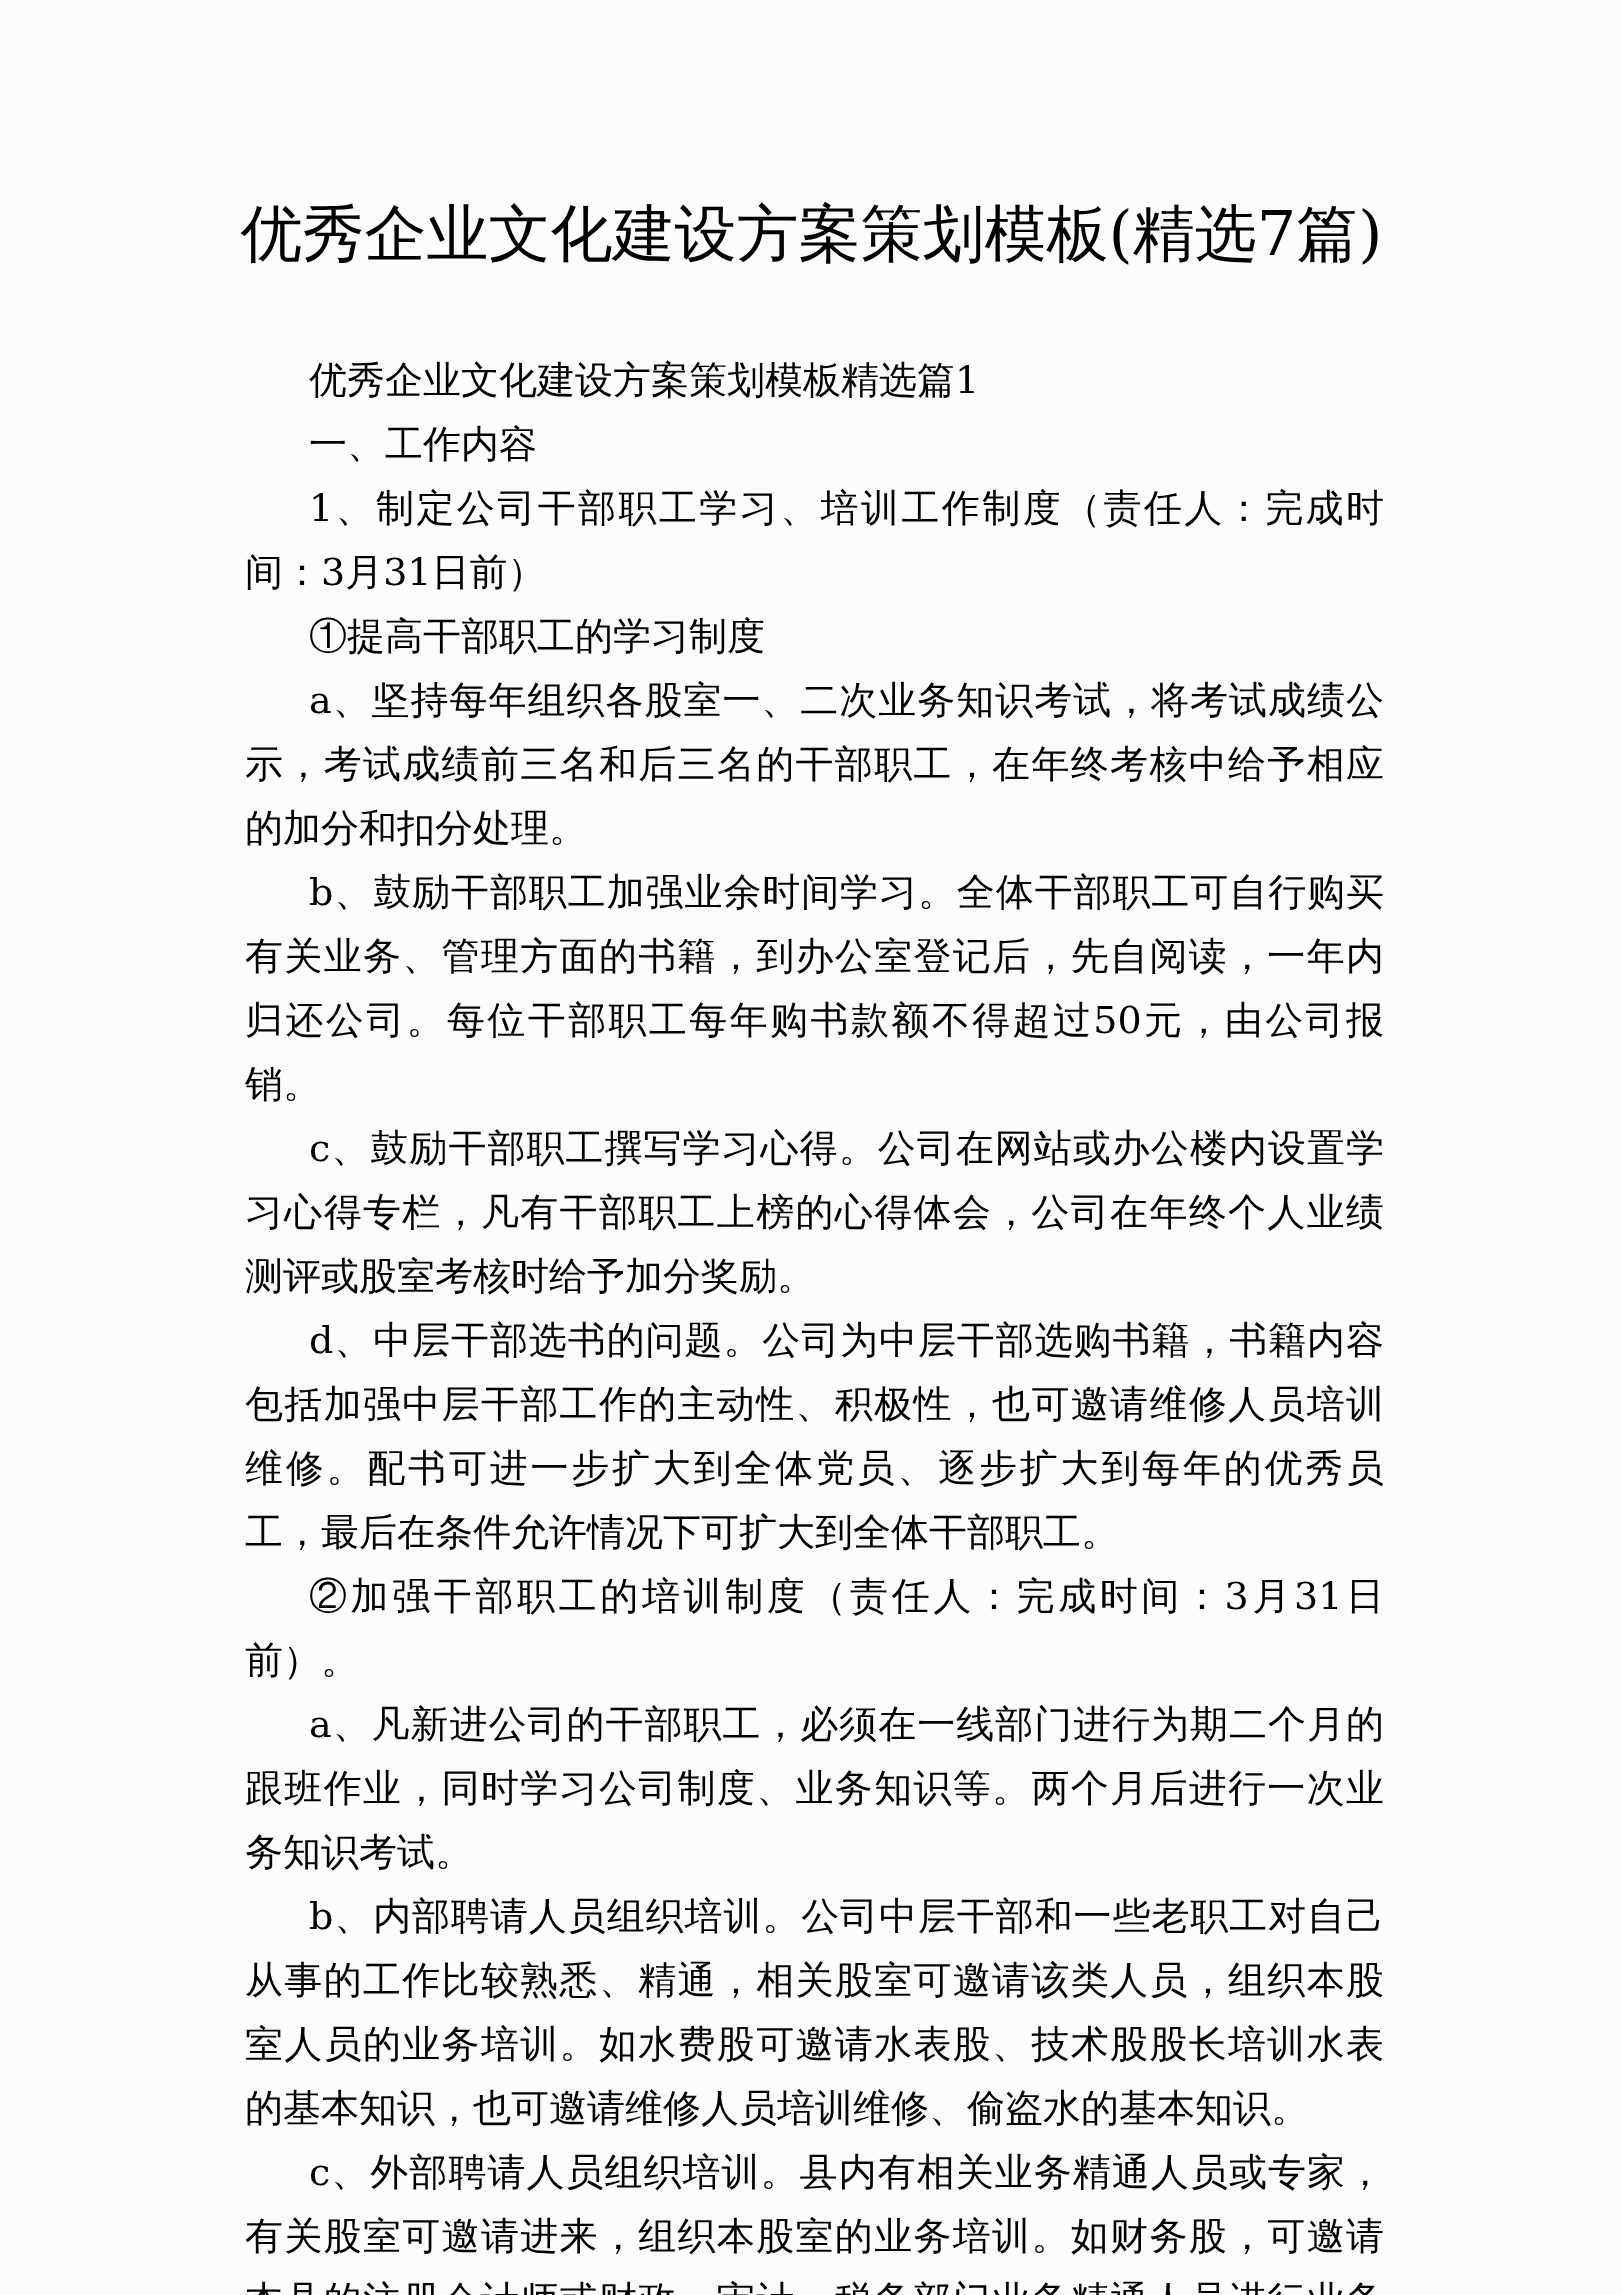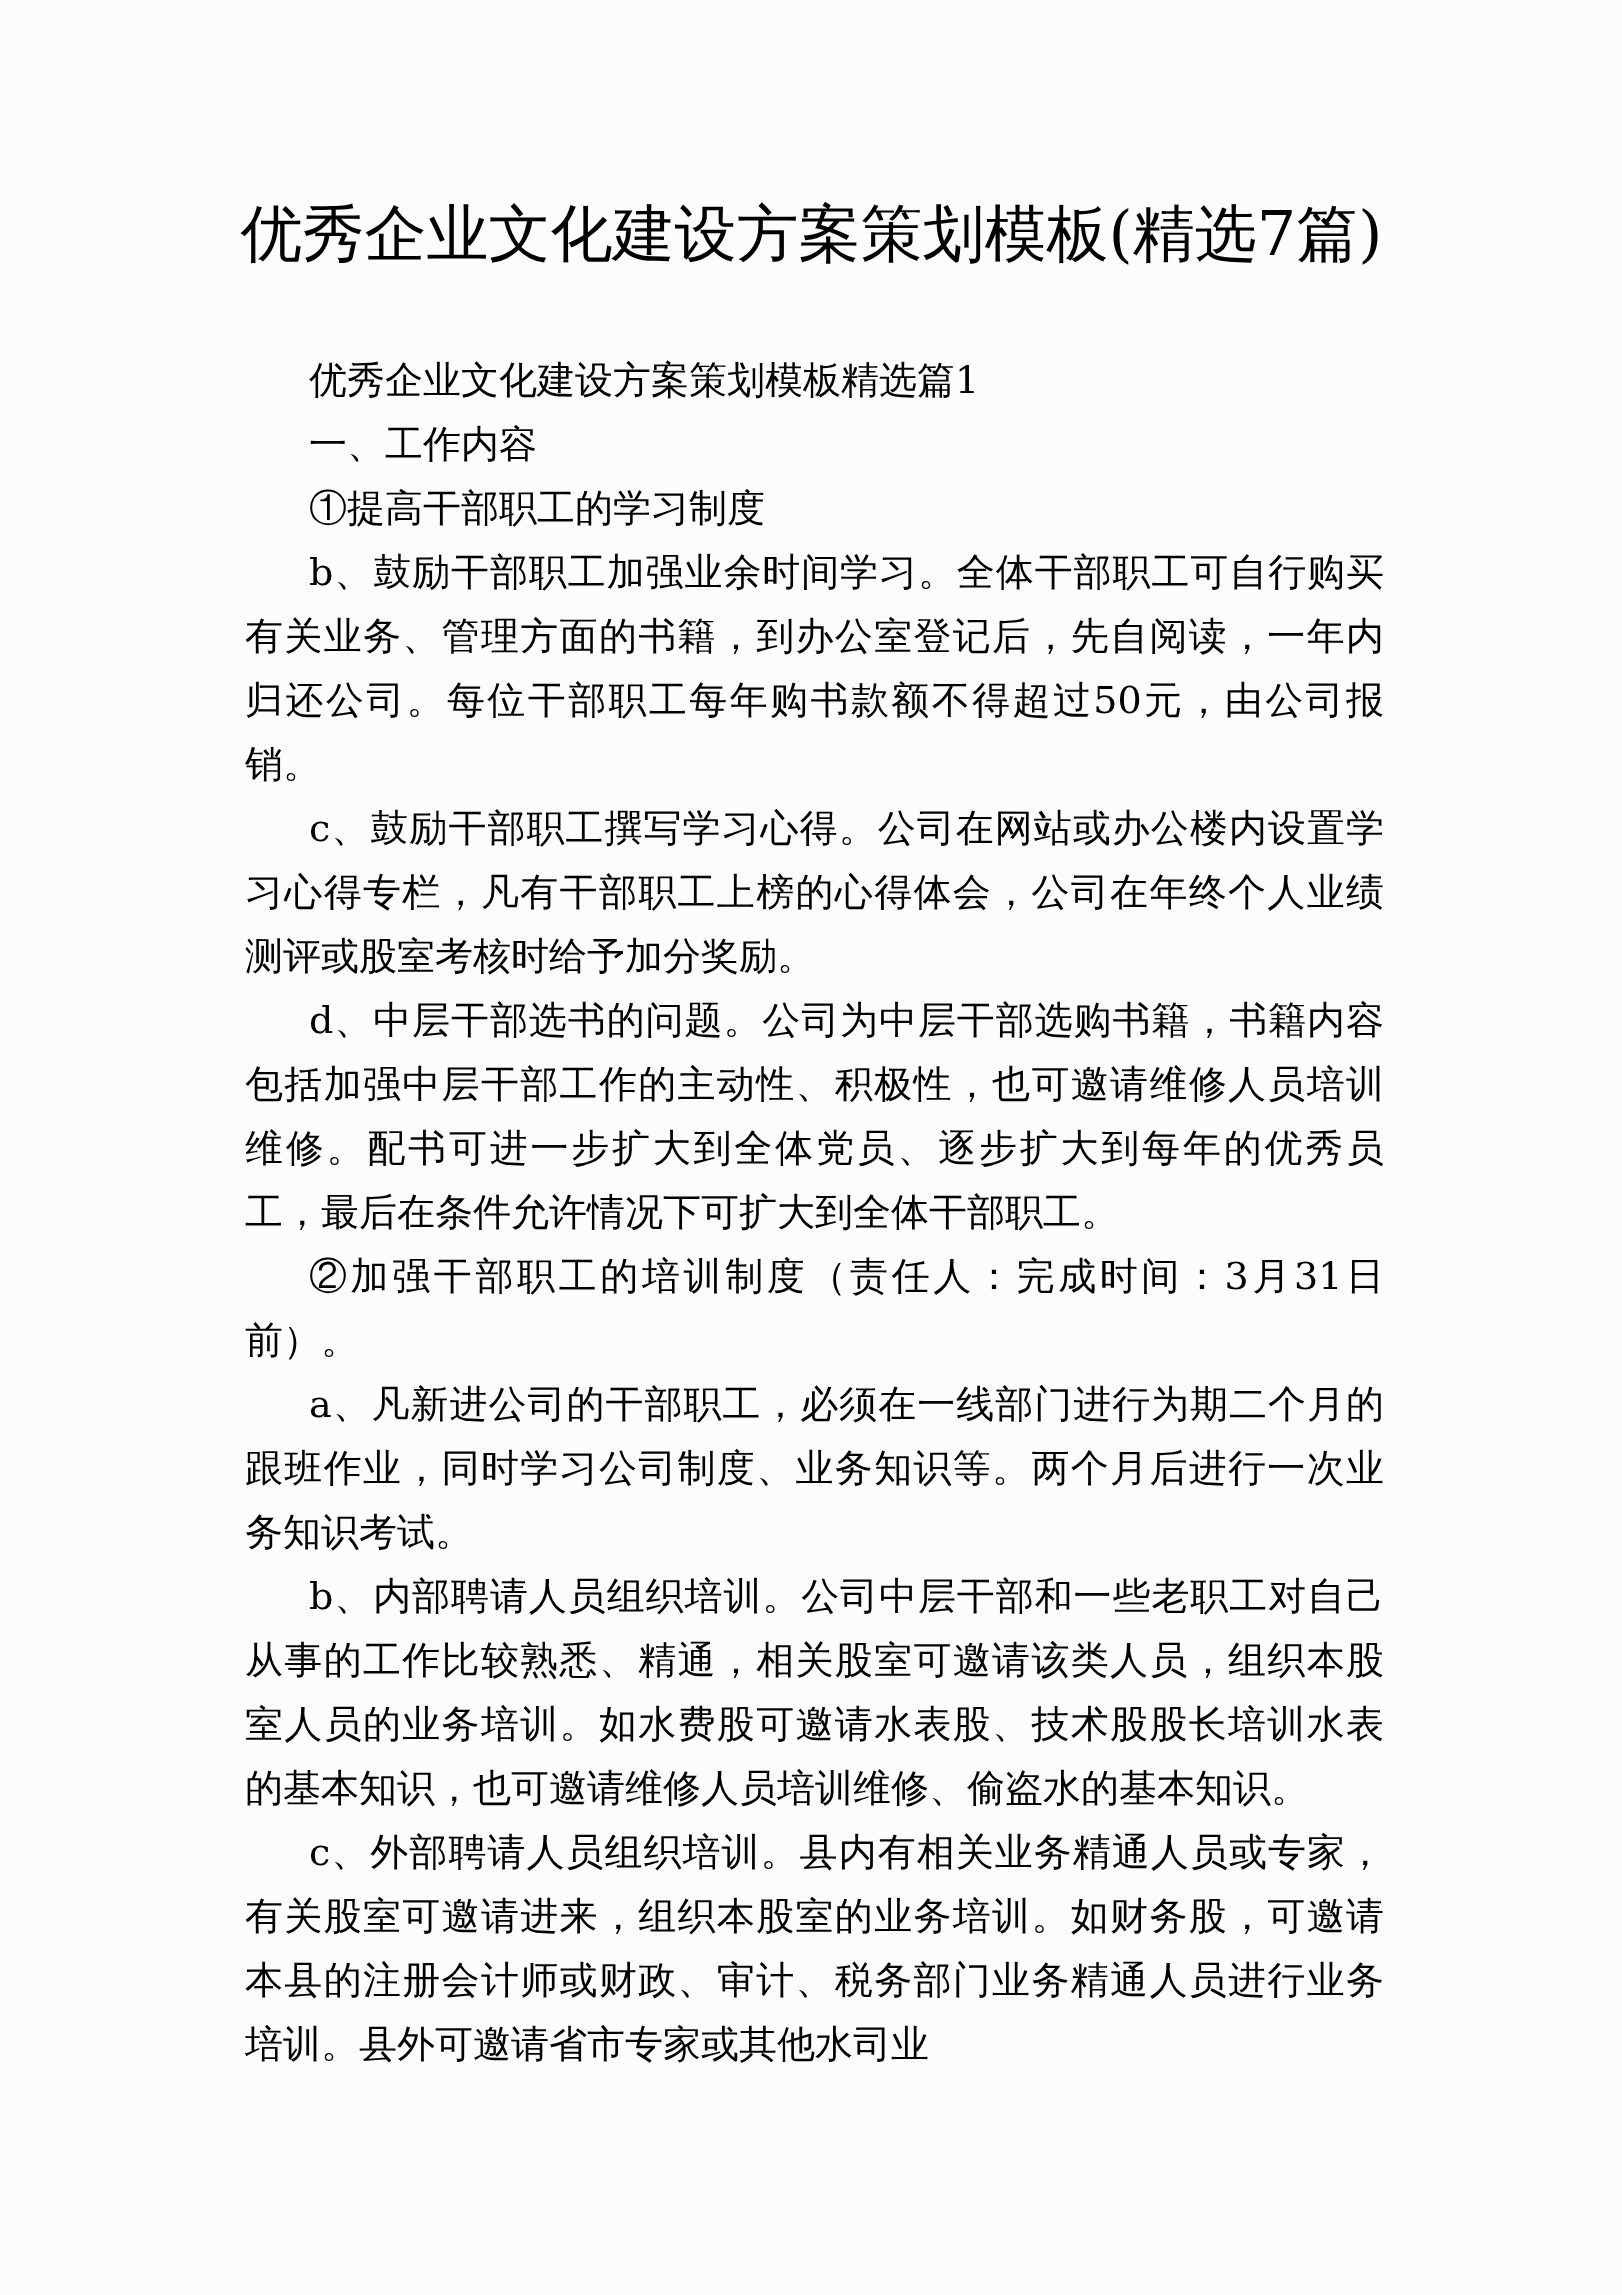--- a/index.html
+++ b/index.html
@@ -54,21 +54,23 @@
   </style>
 </head>
 <body>
 
 <div class="page">
   <h1 class="title">优秀企业文化建设方案策划模板(精选7篇)</h1>
 
   <div class="body">
     <p class="para">优秀企业文化建设方案策划模板精选篇1</p>
     <p class="para">一、工作内容</p>
+    <p class="para">1、制定公司干部职工学习、培训工作制度（责任人：完成时间：3月31日前）</p>
     <p class="para">①提高干部职工的学习制度</p>
+    <p class="para">a、坚持每年组织各股室一、二次业务知识考试，将考试成绩公示，考试成绩前三名和后三名的干部职工，在年终考核中给予相应的加分和扣分处理。</p>
     <p class="para">b、鼓励干部职工加强业余时间学习。全体干部职工可自行购买有关业务、管理方面的书籍，到办公室登记后，先自阅读，一年内归还公司。每位干部职工每年购书款额不得超过50元，由公司报销。</p>
     <p class="para">c、鼓励干部职工撰写学习心得。公司在网站或办公楼内设置学习心得专栏，凡有干部职工上榜的心得体会，公司在年终个人业绩测评或股室考核时给予加分奖励。</p>
     <p class="para">d、中层干部选书的问题。公司为中层干部选购书籍，书籍内容包括加强中层干部工作的主动性、积极性，也可邀请维修人员培训维修。配书可进一步扩大到全体党员、逐步扩大到每年的优秀员工，最后在条件允许情况下可扩大到全体干部职工。</p>
     <p class="para">②加强干部职工的培训制度（责任人：完成时间：3月31日前）。</p>
     <p class="para">a、凡新进公司的干部职工，必须在一线部门进行为期二个月的跟班作业，同时学习公司制度、业务知识等。两个月后进行一次业务知识考试。</p>
     <p class="para">b、内部聘请人员组织培训。公司中层干部和一些老职工对自己从事的工作比较熟悉、精通，相关股室可邀请该类人员，组织本股室人员的业务培训。如水费股可邀请水表股、技术股股长培训水表的基本知识，也可邀请维修人员培训维修、偷盗水的基本知识。</p>
     <p class="para">c、外部聘请人员组织培训。县内有相关业务精通人员或专家，有关股室可邀请进来，组织本股室的业务培训。如财务股，可邀请本县的注册会计师或财政、审计、税务部门业务精通人员进行业务培训。县外可邀请省市专家或其他水司业</p>
   </div>
 </div>
 

